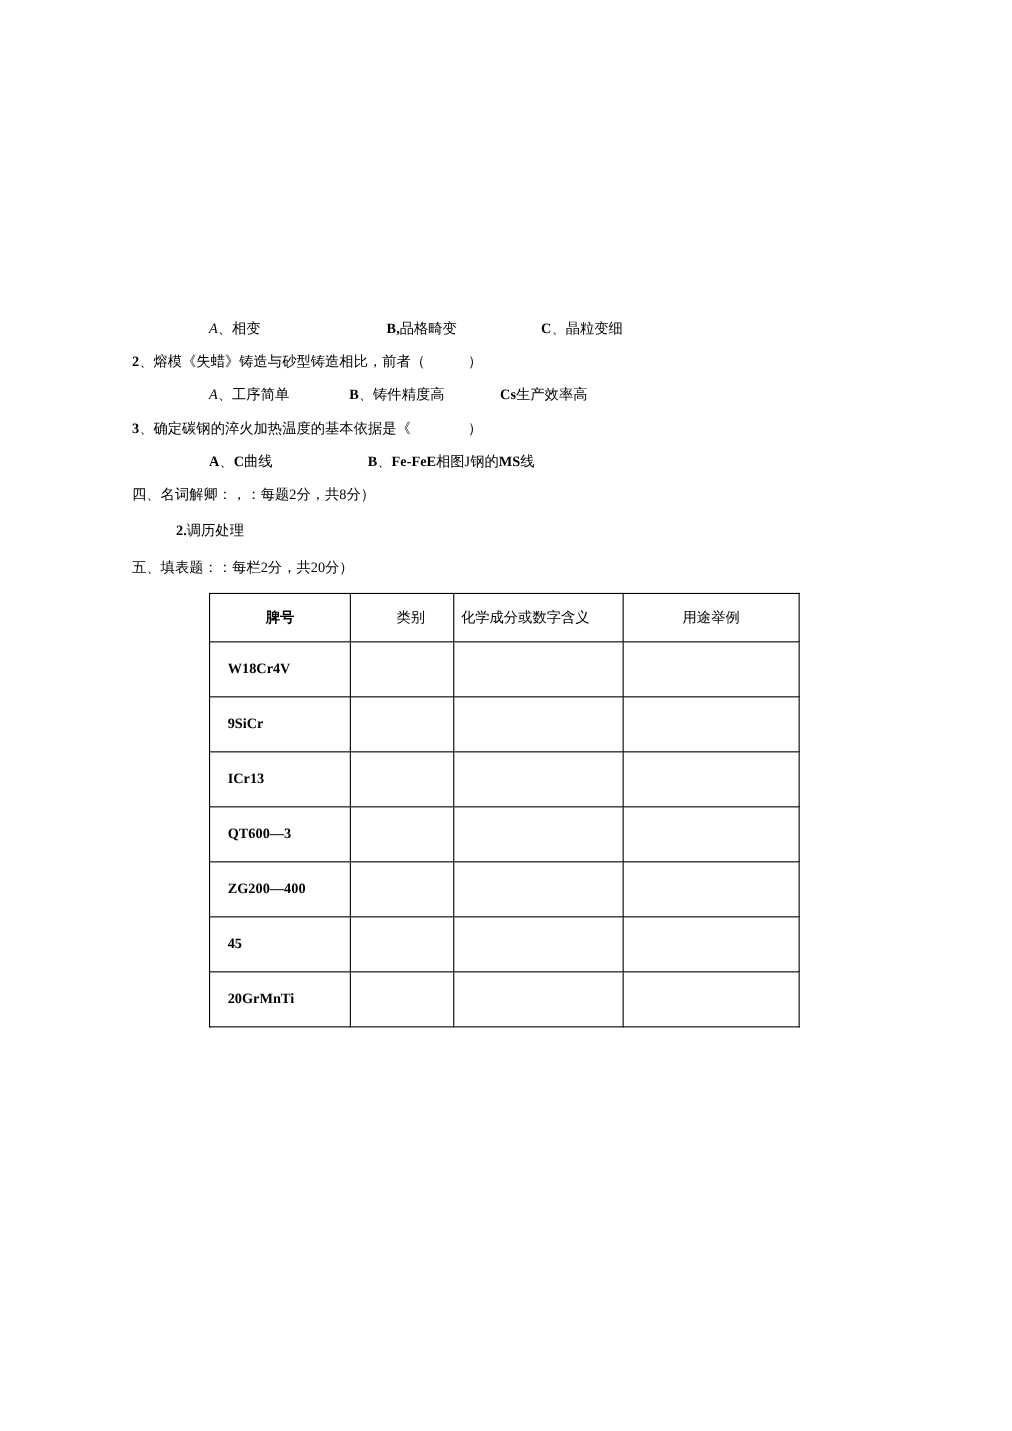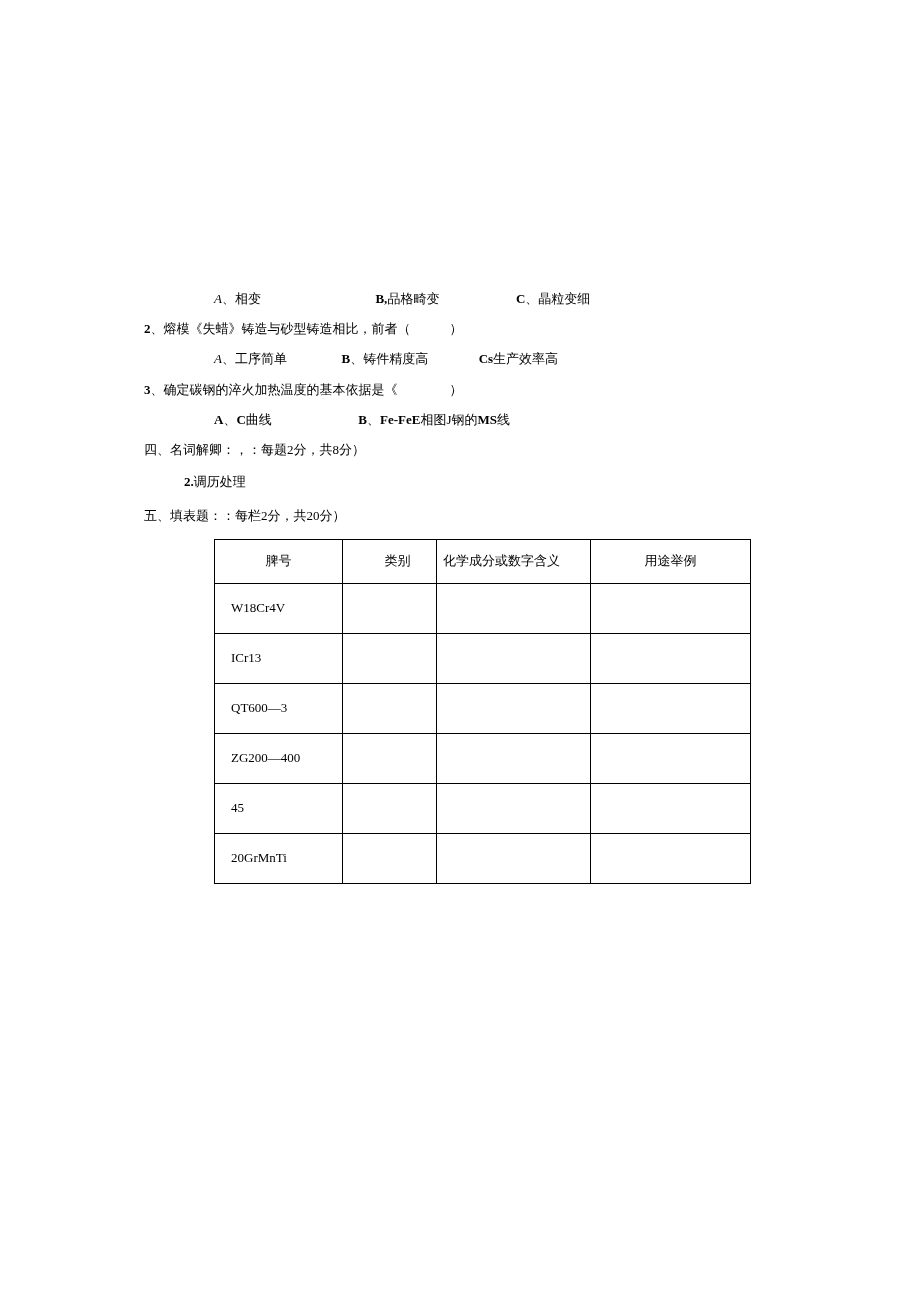--- a/index.html
+++ b/index.html
@@ -11,21 +11,21 @@
       background: #ffffff;
       font-family: "SimSun", "宋体", serif;
       width: 920px;
       height: 1301px;
       position: relative;
       color: #000;
     }
     .content {
       position: absolute;
       top: 290px;
-      left: 144px;
+      left: 120px;
       width: 650px;
     }
     .line {
       font-size: 13px;
       line-height: 1.4;
       margin-bottom: 12px;
       white-space: nowrap;
     }
     .indent1 {
       padding-left: 70px;
@@ -57,21 +57,21 @@
     th, td {
       border: 1px solid #000;
       font-size: 13px;
       text-align: left;
       vertical-align: middle;
       height: 50px;
     }
     th.col1, td.col1 {
       width: 128px;
       padding-left: 16px;
-      font-weight: normal;
+      font-weight: bold;
       margin-top: 36px;
     }
     th.col2, td.col2 {
       width: 94px;
       text-align: center;
       padding-left: 16px;
     }
     th.col3, td.col3 {
       width: 154px;
       padding-left: 6px;
@@ -149,20 +149,26 @@
       </tr>
     </thead>
     <tbody>
       <tr>
         <td class="col1">W18Cr4V</td>
         <td class="col2"></td>
         <td class="col3"></td>
         <td class="col4"></td>
       </tr>
       <tr>
+        <td class="col1">9SiCr</td>
+        <td class="col2"></td>
+        <td class="col3"></td>
+        <td class="col4"></td>
+      </tr>
+      <tr>
         <td class="col1">ICr13</td>
         <td class="col2"></td>
         <td class="col3"></td>
         <td class="col4"></td>
       </tr>
       <tr>
         <td class="col1">QT600—3</td>
         <td class="col2"></td>
         <td class="col3"></td>
         <td class="col4"></td>

